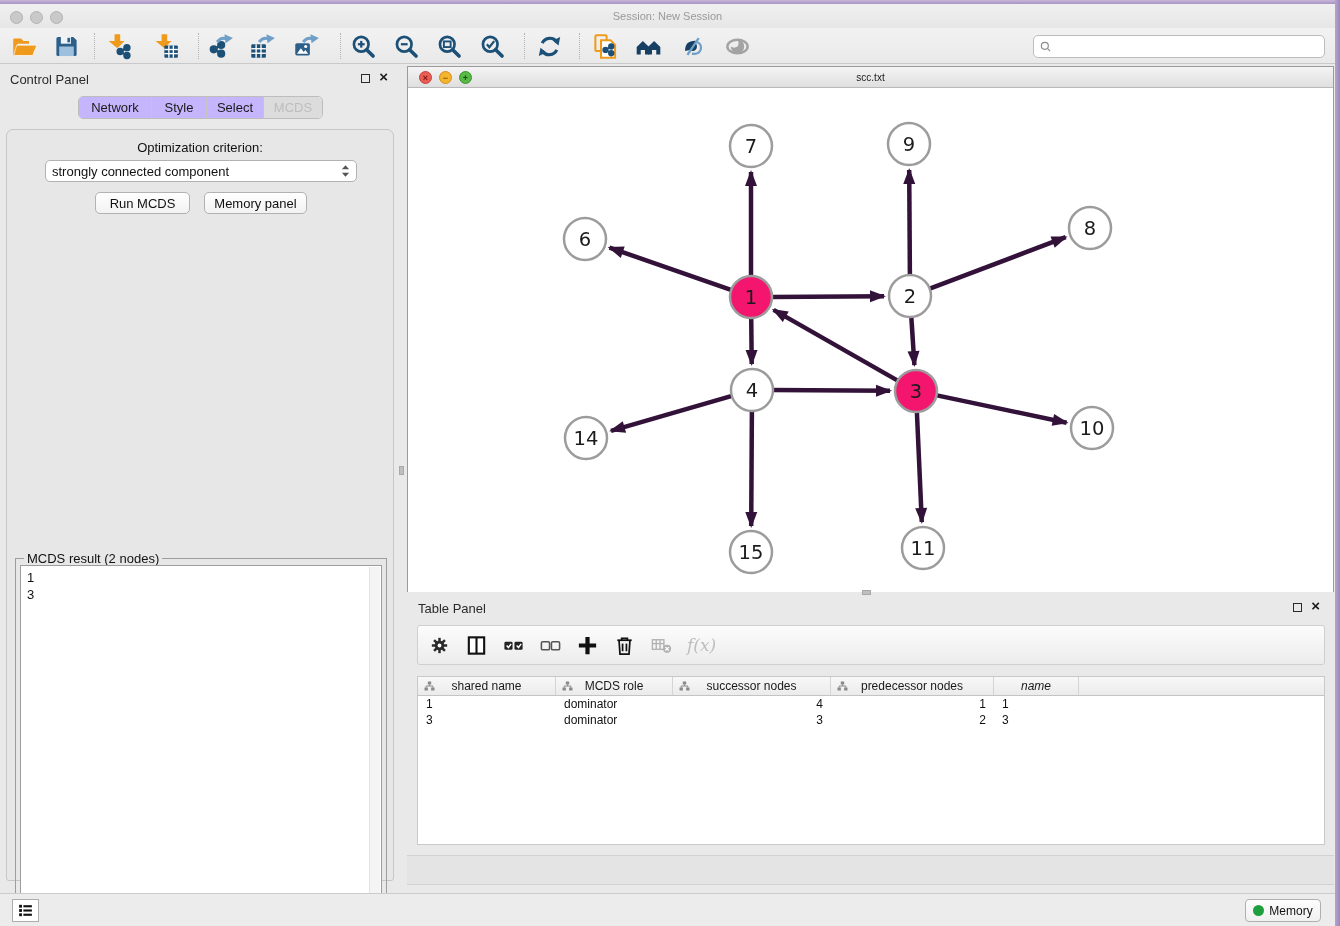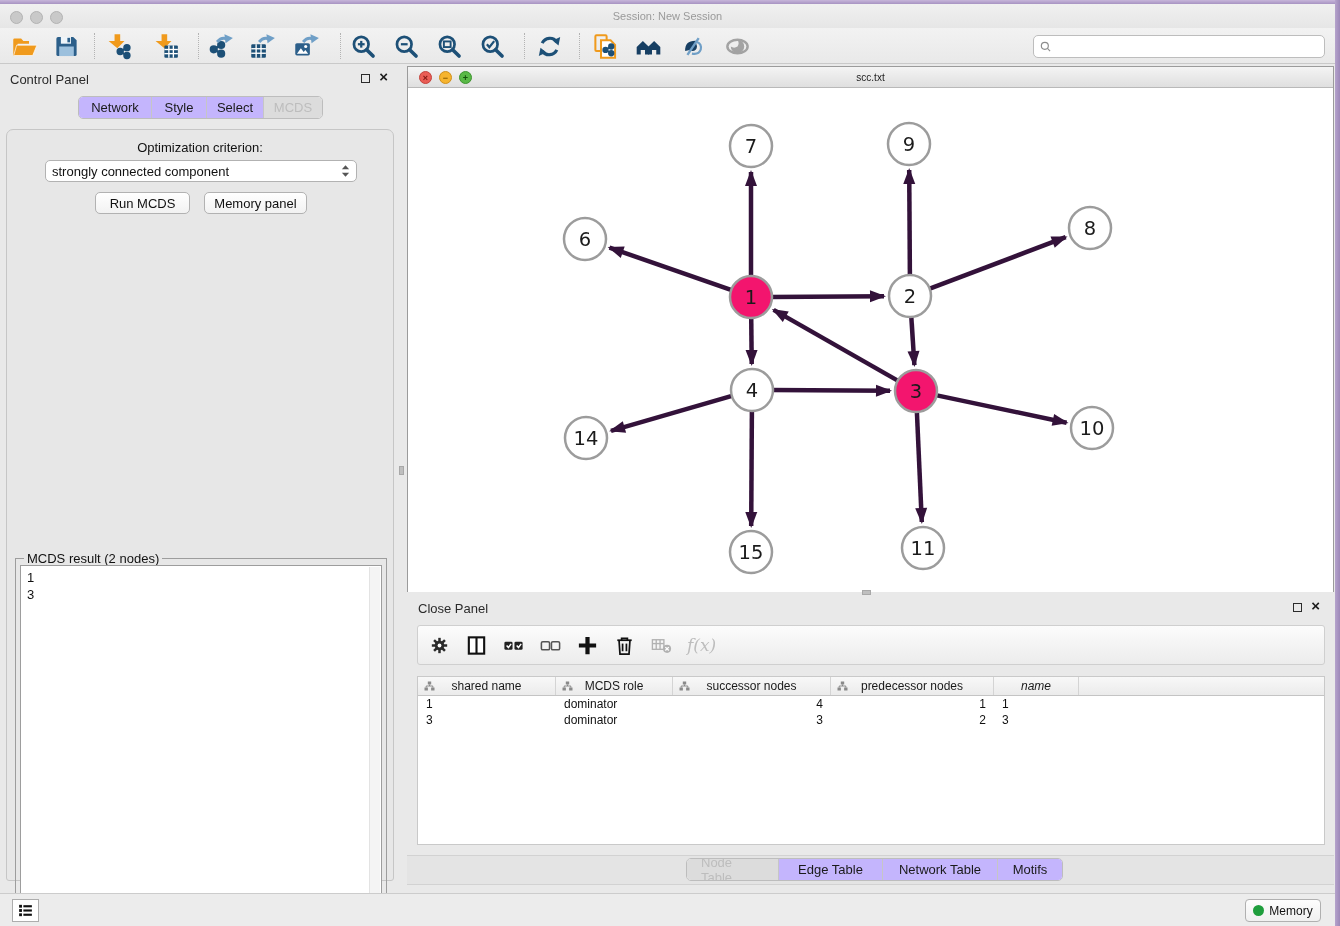--- a/index.html
+++ b/index.html
@@ -376,21 +376,21 @@
           <circle cx="515" cy="460" r="21" fill="#ffffff" stroke="#9c9c9c" stroke-width="2.5"></circle>
           <text x="515" y="460" text-anchor="middle" dy="7" font-family="DejaVu Sans, sans-serif" font-size="19.5" fill="#1b1b1b">11</text>
         </g>
       </svg>
   </div>
 </div>
 
 <div class="abs split-dot" style="left:862px;top:590px;width:9px;height:5px;"></div>
 
 <div class="abs" id="table-panel">
-  <span class="abs panel-head" id="tp-title">Close Panel</span>
+  <span class="abs panel-head" id="tp-title">Table Panel</span>
   <span class="abs float-icon" id="tp-float"></span>
   <span class="abs close-x" id="tp-close">×</span>
   <div id="tp-toolbar">
       <div class="tpt-btn">
         <svg viewBox="0 0 24 24">
           <g fill="#2b2b2b">
             <g stroke="#2b2b2b" stroke-width="2.6">
               <line x1="4" y1="12" x2="20" y2="12"></line>
               <line x1="6.343145750507619" y1="6.34314575050762" x2="17.65685424949238" y2="17.65685424949238"></line>
               <line x1="12" y1="4" x2="12" y2="20"></line>
@@ -515,26 +515,20 @@
         <div class="tr">
           <div class="td" style="width: 138px; text-align: left;">3</div>
           <div class="td" style="width: 117px; text-align: left;">dominator</div>
           <div class="td" style="width: 158px; text-align: right;">3</div>
           <div class="td" style="width: 163px; text-align: right;">2</div>
           <div class="td" style="width: 85px; text-align: left;">3</div>
         </div>
       </div>
   </div>
   <div id="tp-tabs-strip"></div>
-  <div class="seg-tabs" id="tp-tabs">
-      <div class="seg-tab sel" style="width: 92px;">Node Table</div>
-      <div class="seg-tab" style="width: 104px;">Edge Table</div>
-      <div class="seg-tab" style="width: 115px;">Network Table</div>
-      <div class="seg-tab" style="width: 64px;">Motifs</div>
-    </div>
 </div>
 
 <div class="abs" id="status-bar">
   <div id="list-btn">
     <svg viewBox="0 0 24 24">
         <g fill="#111">
           <rect x="3" y="4" width="4" height="4"></rect>
           <rect x="9" y="4.5" width="12" height="3"></rect>
           <rect x="3" y="10" width="4" height="4"></rect>
           <rect x="9" y="10.5" width="12" height="3"></rect>

